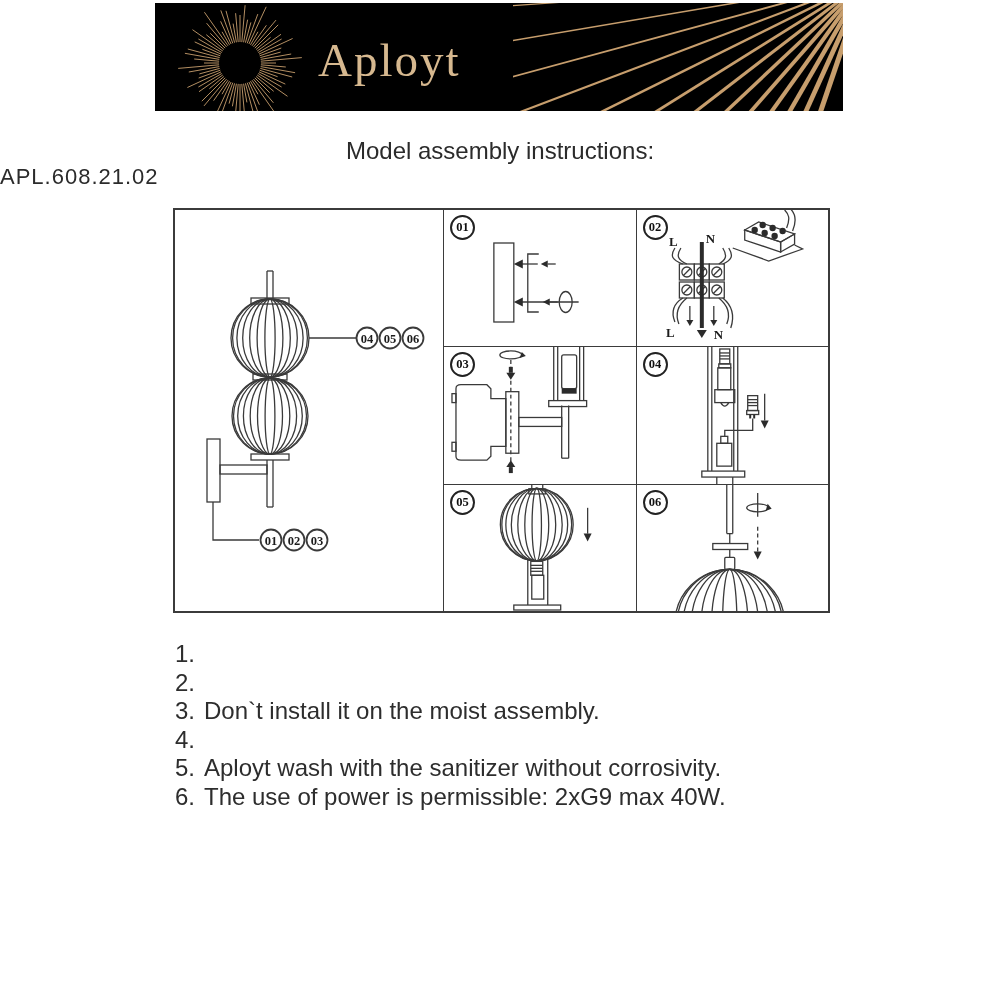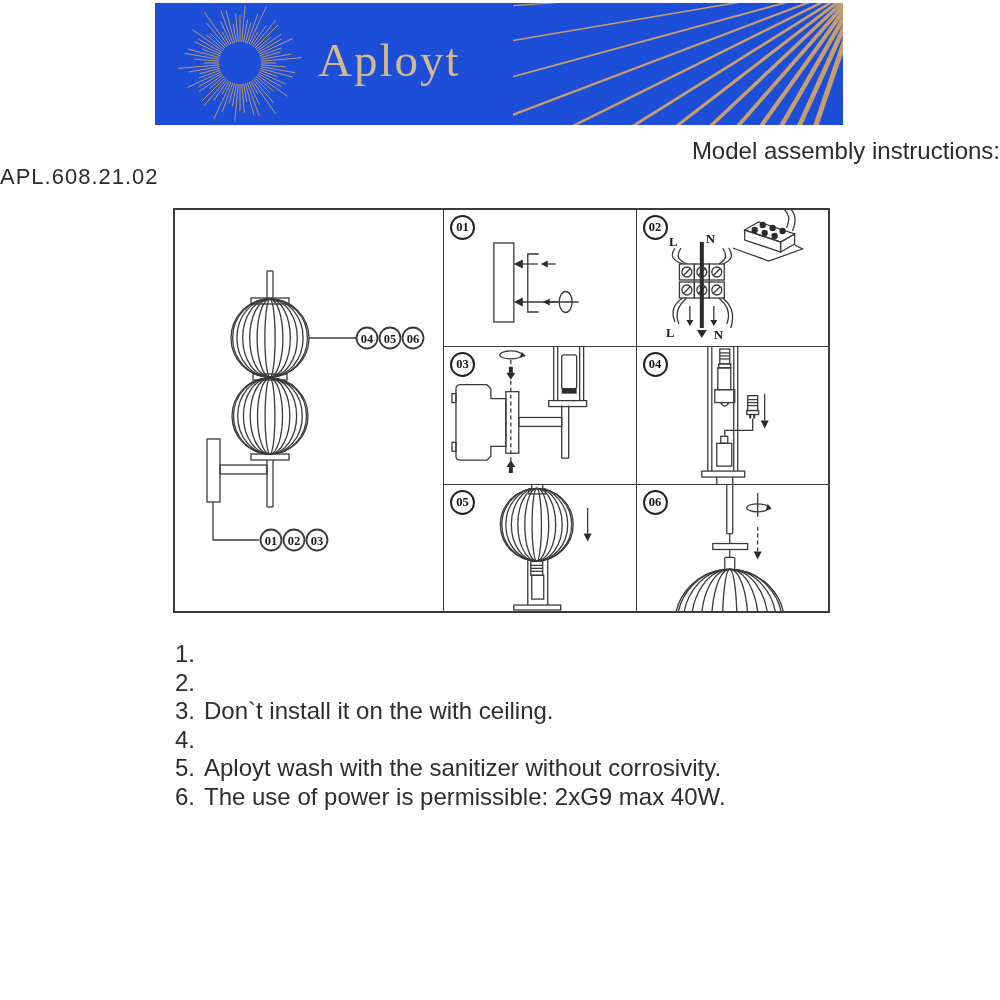--- a/index.html
+++ b/index.html
@@ -1,27 +1,27 @@
 <!DOCTYPE html>
 <html><head>
 <meta charset="utf-8">
 <style>
   html,body{margin:0;padding:0;background:#ffffff;}
   .page{position:relative;width:1000px;height:1000px;background:#ffffff;overflow:hidden;
         font-family:"Liberation Sans",sans-serif;color:#2d2d2d;}
 
   
-  .banner{position:absolute;left:155px;top:3px;width:688px;height:122px;background:#1d4ed8;overflow:hidden;}
+  .banner{position:absolute;left:155px;top:3px;width:688px;height:108px;background:#000000;overflow:hidden;}
   .sunburst{position:absolute;left:10px;top:0;width:150px;height:122px;}
   .brand{position:absolute;left:163px;top:30px;font-family:"Liberation Serif",serif;
          font-size:47px;letter-spacing:2px;color:#d6b88f;}
   .fan{position:absolute;right:0;top:0;width:330px;height:122px;}
 
   
-  .title1{position:absolute;left:0;top:137px;width:100%;text-align:right;font-size:24px;color:#2b2b2b;}
+  .title1{position:absolute;left:0;top:137px;width:100%;text-align:center;font-size:24px;color:#2b2b2b;}
   .title2{position:absolute;left:0;top:164px;width:100%;font-size:22px;letter-spacing:1px;color:#2b2b2b;}
 
   
   .figure{position:absolute;left:173px;top:208px;width:657px;height:405px;box-sizing:border-box;
           border:2px solid #3b3b3b;display:grid;
           grid-template-columns:268px 1fr 1fr;grid-template-rows:136px 138px 1fr;background:#fff;}
   .overview{grid-column:1;grid-row:1/4;position:relative;}
   .cell{position:relative;border-left:1.5px solid #3b3b3b;}
   .cell.rt{border-top:1.5px solid #3b3b3b;}
   .diagram{position:absolute;left:0;top:0;width:100%;height:100%;}
@@ -415,21 +415,21 @@
 
   <div class="instructions">
     <div class="ins-row">
       <span class="ins-num">1.</span>
     </div>
     <div class="ins-row">
       <span class="ins-num">2.</span>
     </div>
     <div class="ins-row">
       <span class="ins-num">3.</span>
-      <span class="ins-text">Don`t install it on the with ceiling.</span>
+      <span class="ins-text">Don`t install it on the moist assembly.</span>
     </div>
     <div class="ins-row">
       <span class="ins-num">4.</span>
     </div>
     <div class="ins-row">
       <span class="ins-num">5.</span>
       <span class="ins-text">Aployt wash with the sanitizer without corrosivity.</span>
     </div>
     <div class="ins-row">
       <span class="ins-num">6.</span>

